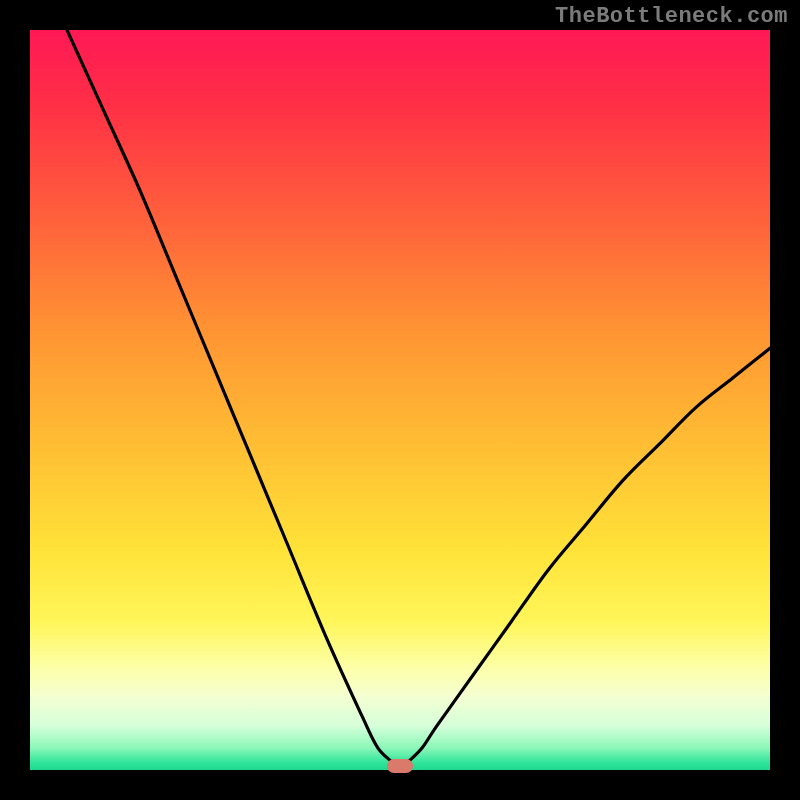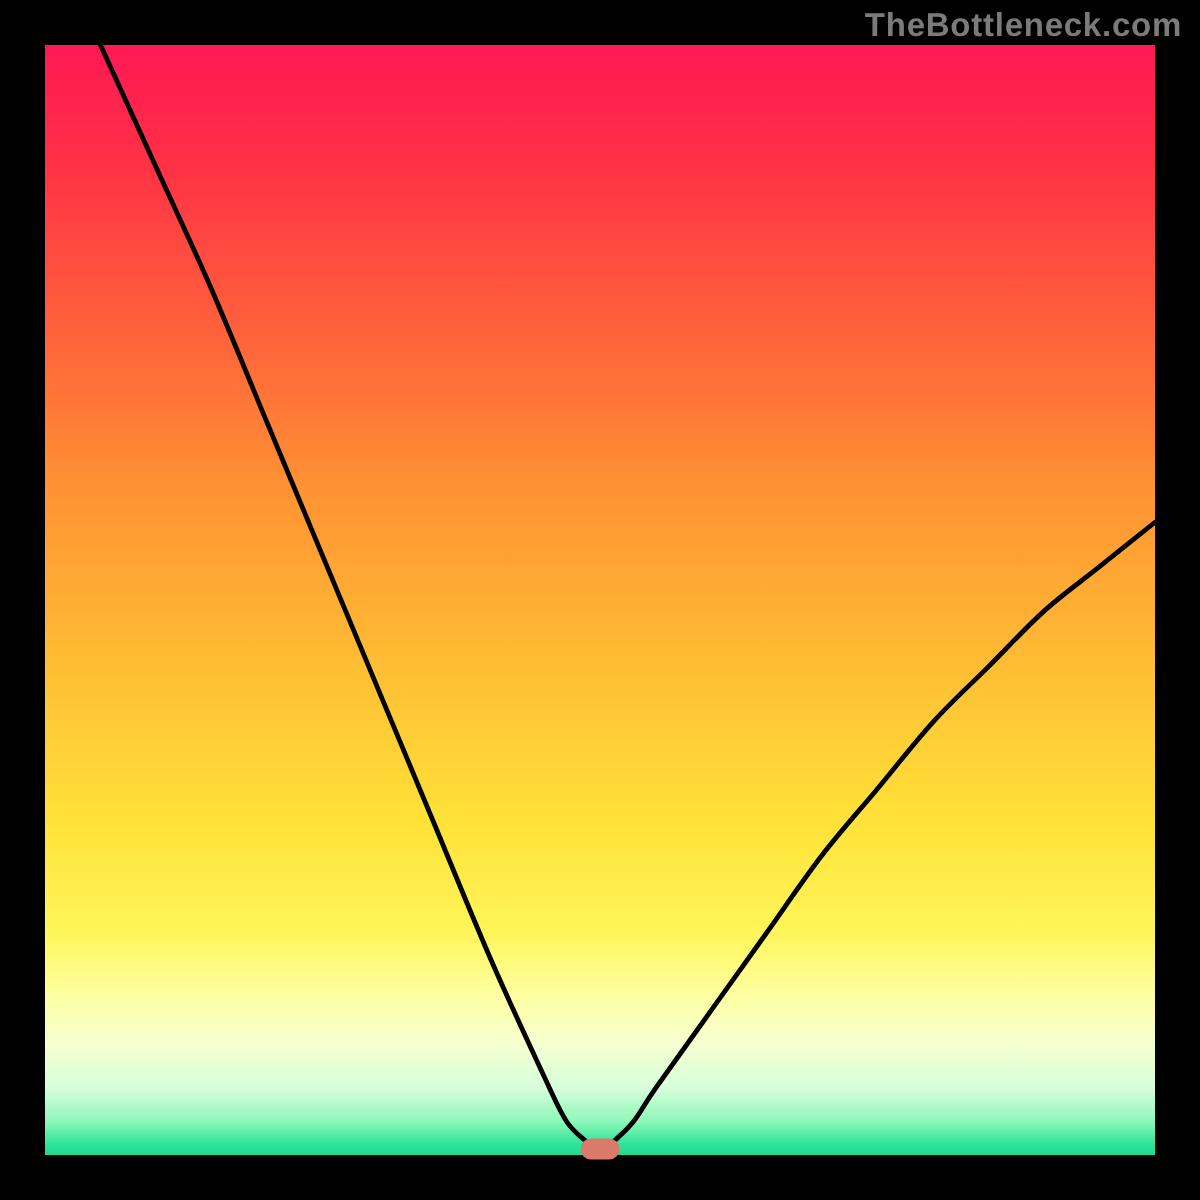--- a/index.html
+++ b/index.html
@@ -20,20 +20,21 @@
   .watermark {
     position: absolute;
     top: 4px;
     right: 12px;
     color: #7b7b7b;
     font-size: 22px;
     font-weight: 600;
     letter-spacing: 0.5px;
     z-index: 10;
     user-select: none;
+    font-family: Liberation Mono, monospace;
   }
   .plot-area {
     position: absolute;
     left: 30px;
     top: 30px;
     width: 740px;
     height: 740px;
     background: linear-gradient(
       to bottom,
       #ff1855 0%,

